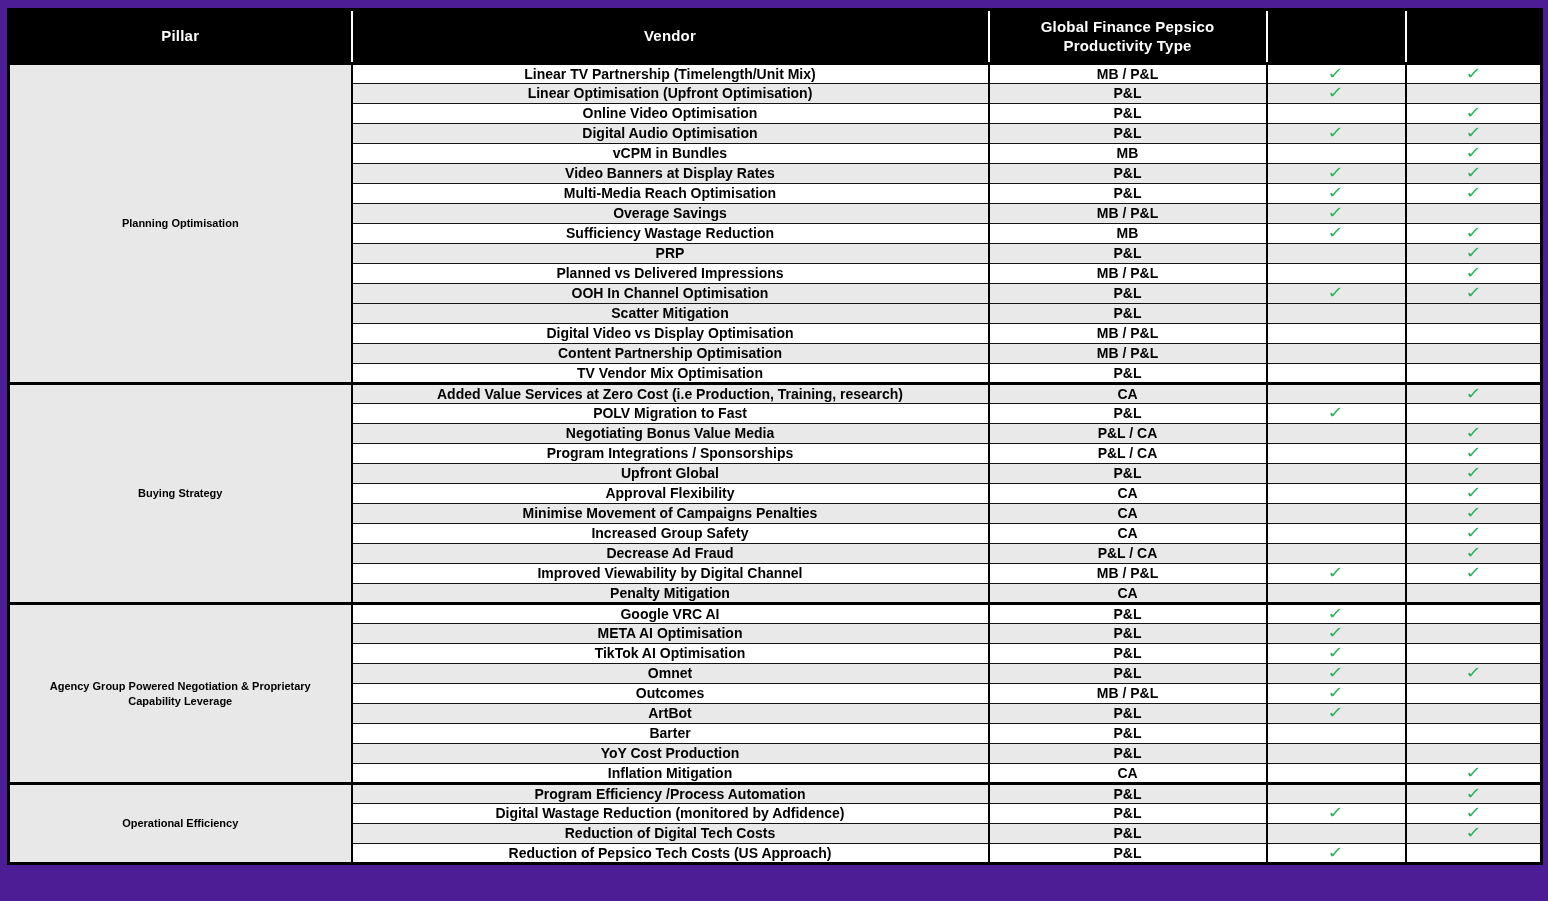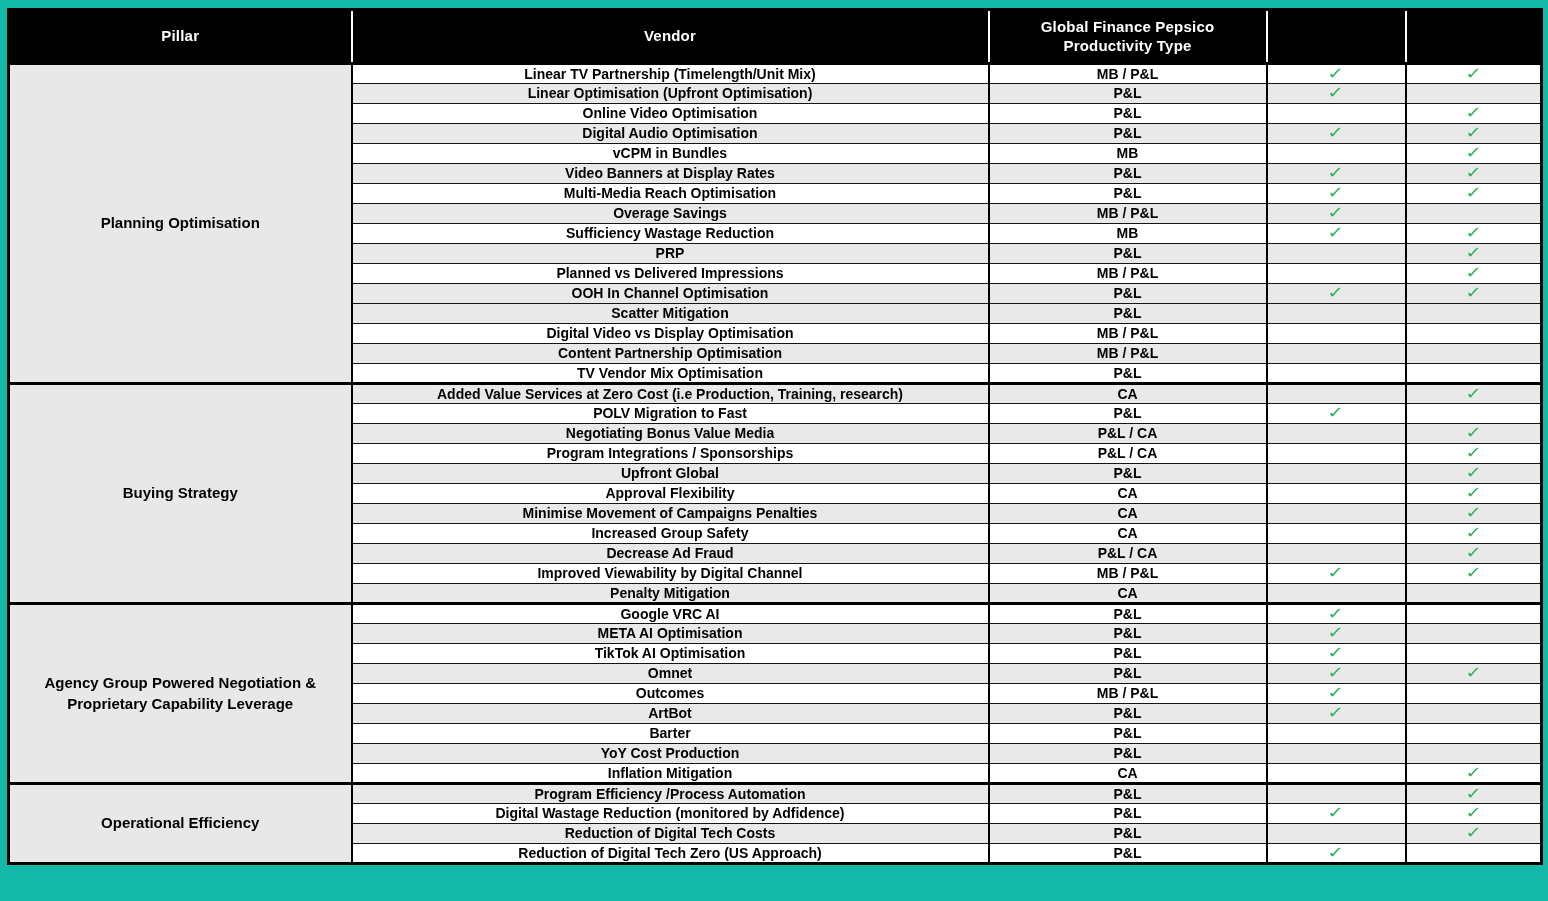--- a/index.html
+++ b/index.html
@@ -6,21 +6,21 @@
   html, body {
     margin: 0;
     padding: 0;
     background: #ffffff;
     font-family: "Liberation Sans", "DejaVu Sans", sans-serif;
   }
   .page {
     width: 1548px;
     height: 901px;
     padding: 8px 7px;
-    background: #14b8a6;
+    background: #4c1d95;
   }
   table.matrix {
     border-collapse: collapse;
     table-layout: fixed;
     width: 1533px;
     border: 3px solid #000000;
   }
   
   thead th {
     background: #000000;
@@ -48,21 +48,21 @@
     font-weight: bold;
     font-size: 14px;
     line-height: 1.05;
     color: #000000;
     overflow: hidden;
     white-space: nowrap;
   }
   tbody tr.section-start td { border-top: 3px solid #000000; }
   tbody td.pillar {
     background: #E8E8E8;
-    font-size: 15px;
+    font-size: 11px;
     line-height: 1.35;
     white-space: normal;
     padding: 0 24px;
   }
   tbody tr.gray td:not(.pillar)  { background: #E9E9E9; }
   tbody tr.white td:not(.pillar) { background: #FFFFFF; }
   tbody td.check { font-size: 16px; }
   span.check {
     font-weight: bold;
     font-size: 16px;
@@ -325,20 +325,20 @@
           <td class="check"><span class="check" style="color: rgb(43, 179, 92);">✓</span></td>
           <td class="check"><span class="check" style="color: rgb(43, 179, 92);">✓</span></td>
         </tr>
         <tr class="gray">
           <td class="lever">Reduction of Digital Tech Costs</td>
           <td class="type">P&amp;L</td>
           <td class="check"></td>
           <td class="check"><span class="check" style="color: rgb(43, 179, 92);">✓</span></td>
         </tr>
         <tr class="white">
-          <td class="lever">Reduction of Digital Tech Zero (US Approach)</td>
+          <td class="lever">Reduction of Pepsico Tech Costs (US Approach)</td>
           <td class="type">P&amp;L</td>
           <td class="check"><span class="check" style="color: rgb(43, 179, 92);">✓</span></td>
           <td class="check"></td>
         </tr>
       </tbody>
   </table>
 </div>
 
 </body></html>

